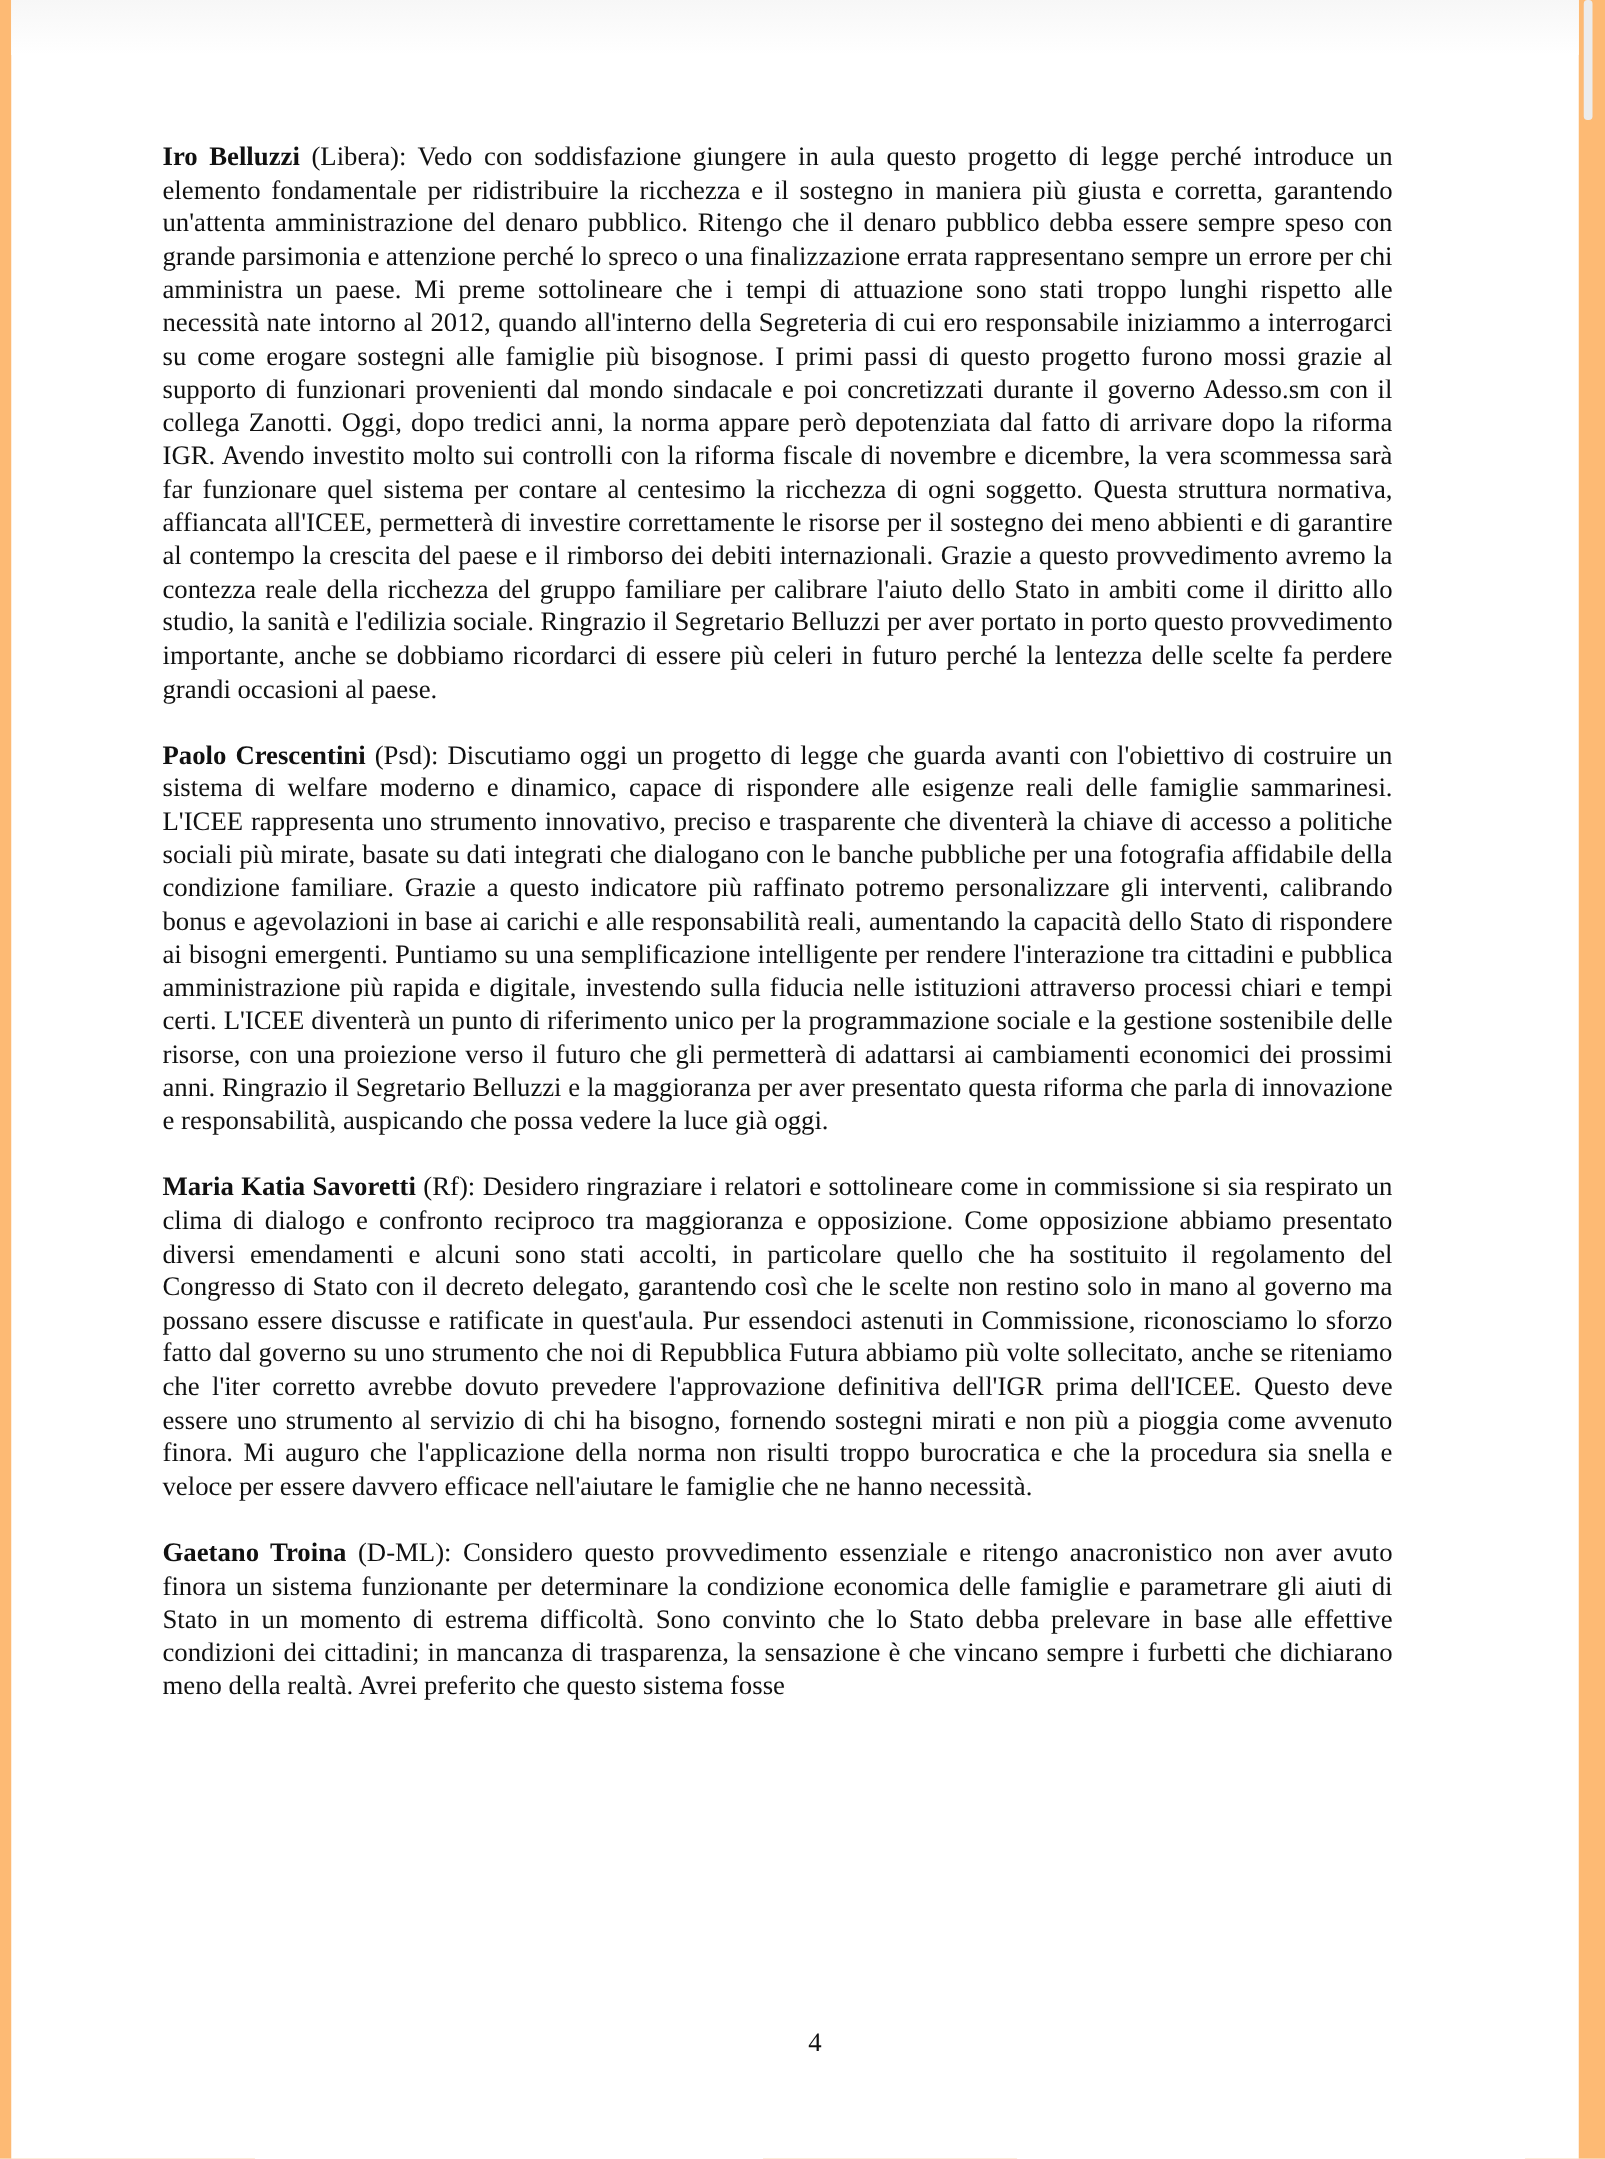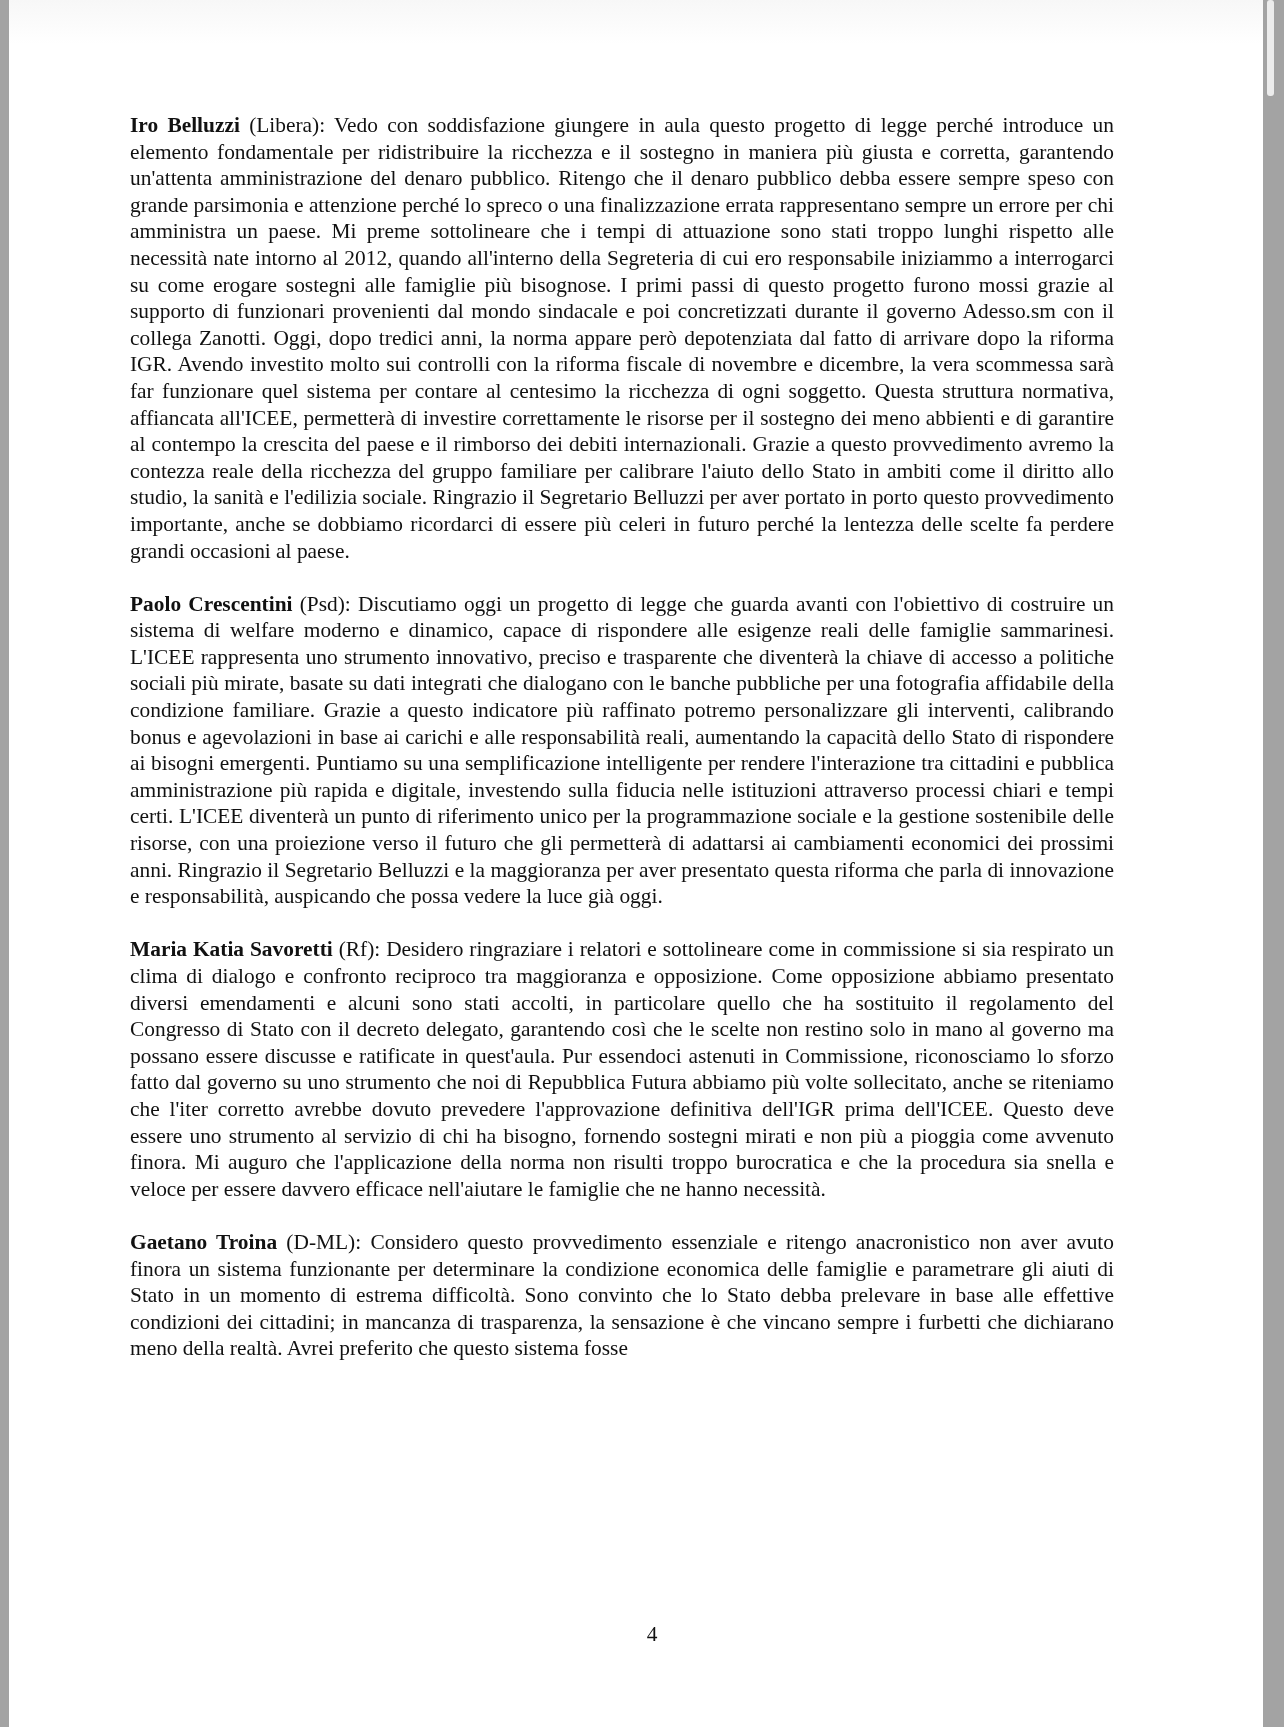--- a/index.html
+++ b/index.html
@@ -7,21 +7,21 @@
     padding: 0;
     width: 1284px;
     height: 1727px;
     background: #f2f2f2;
     overflow: hidden;
   }
   .viewer {
     position: relative;
     width: 1284px;
     height: 1727px;
-    background: #a3a3a3;
+    background: #fdba74;
   }
   .page {
     position: absolute;
     left: 9px;
     top: 0;
     width: 1254px;
     height: 1727px;
     background: #ffffff;
   }
   .top-fade {

